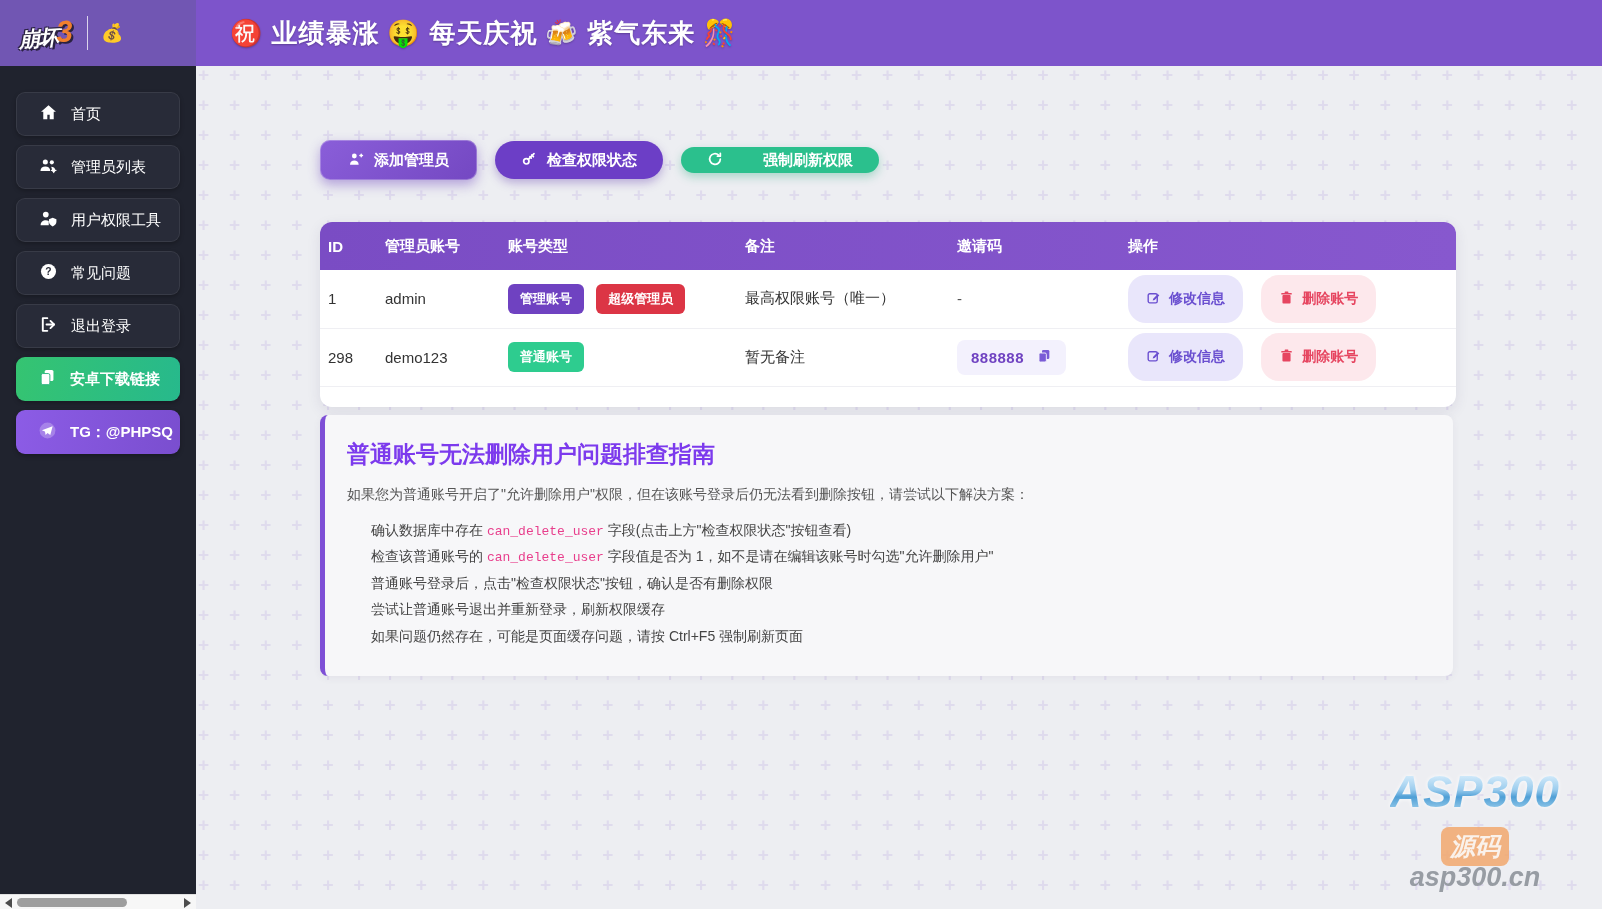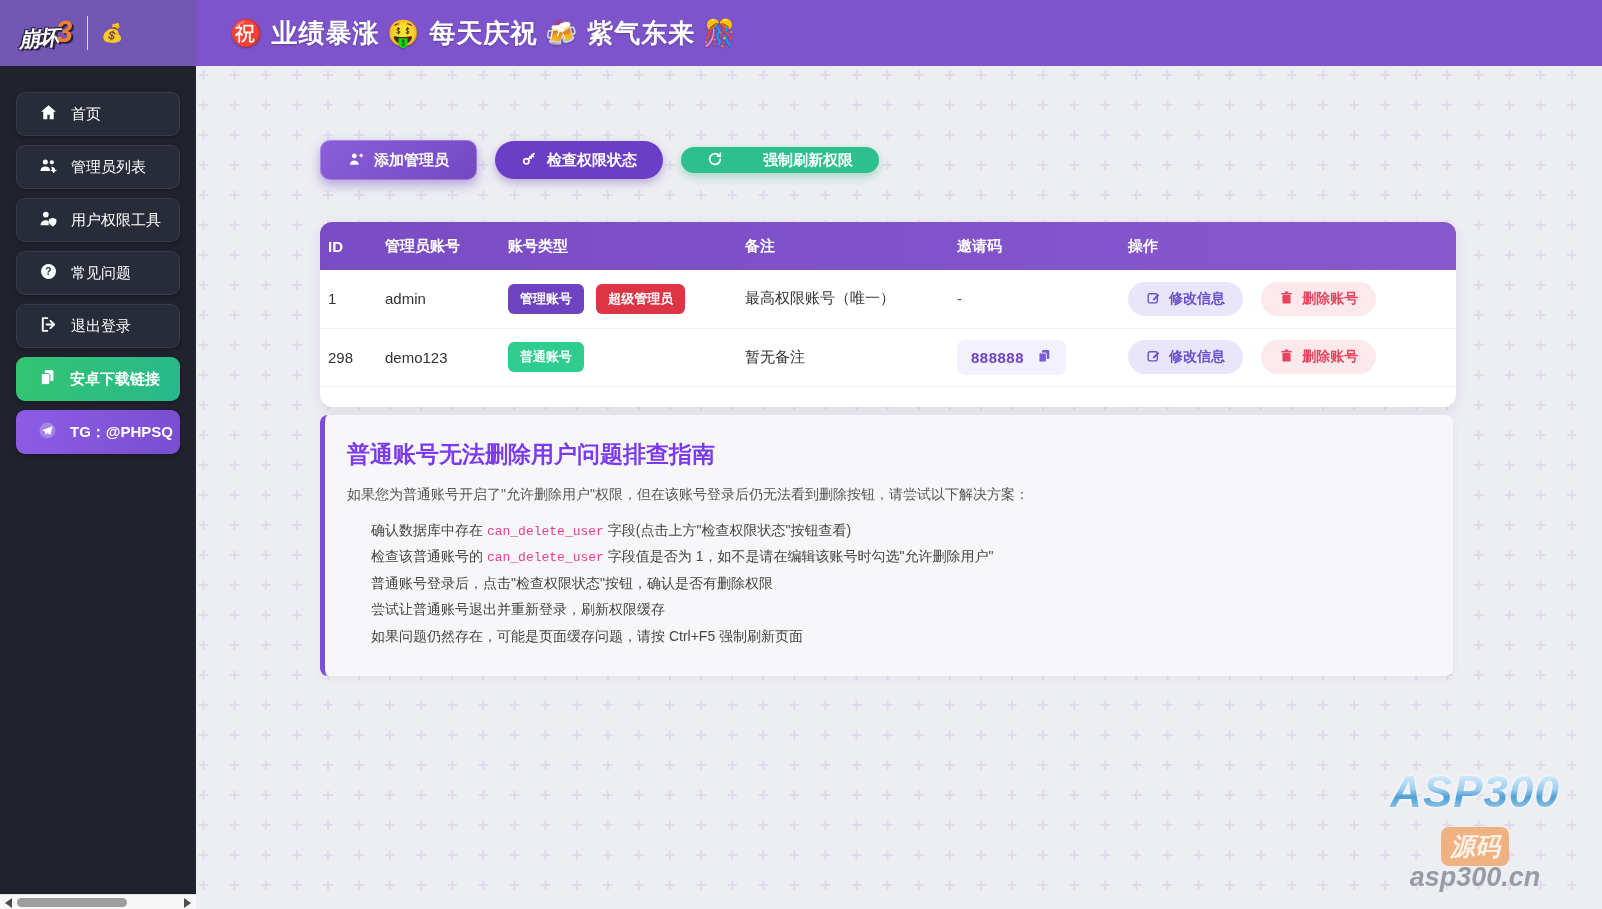--- a/index.html
+++ b/index.html
@@ -51,21 +51,21 @@
   .admin-table th { color:#fff; font-size:15px; font-weight:bold; text-align:left; padding-left:0; }
   .admin-table th:first-child, .admin-table td:first-child { padding-left:8px; }
   .admin-table tbody tr { height:58px; border-bottom:1px solid #efeff3; background:#fff; }
   .admin-table tbody tr:last-child { border-bottom:1px solid #efeff3; }
   .admin-table td { font-size:15px; color:#333; }
   .badge { display:inline-block; color:#fff; font-size:13px; font-weight:bold; padding:6px 12px; border-radius:6px; margin-right:8px; }
   .invite-dash { color:#555; }
   .invite-box { display:inline-flex; align-items:center; gap:12px; background:#f3f1fd; border-radius:8px; padding:8px 14px; cursor:pointer; }
   .invite-code { color:#6f42c1; font-weight:bold; font-size:15px; letter-spacing:.5px; }
   .invite-box svg { width:16px; height:16px; color:#7a5cd6; }
-  .row-btn { display:inline-flex; align-items:center; gap:8px; height:34px; padding:0 18px; border-radius:18px; border:none; font-size:14px; font-weight:bold; cursor:pointer; font-family:inherit; margin-right:14px; }
+  .row-btn { display:inline-flex; align-items:center; gap:8px; height:48px; padding:0 18px; border-radius:18px; border:none; font-size:14px; font-weight:bold; cursor:pointer; font-family:inherit; margin-right:14px; }
   .row-btn svg { width:15px; height:15px; }
   .btn-edit { background:#e9e6fb; color:#6a4fd0; }
   .btn-del  { background:#fde8ec; color:#e64560; }
 
   
   .guide-panel { width:1133px; margin-top:8px; background:#f7f7f9; border-left:5px solid #7e4fd6; border-radius:8px; padding:24px 28px 26px 22px; box-shadow:0 2px 8px rgba(60,50,100,.06); }
   .guide-title { color:#7c3aed; font-size:23px; font-weight:700; margin-bottom:16px; }
   .guide-intro { color:#555; font-size:14px; margin-bottom:14px; }
   .guide-steps { margin-left:24px; }
   .guide-step { color:#444; font-size:14px; line-height:25.5px; }

